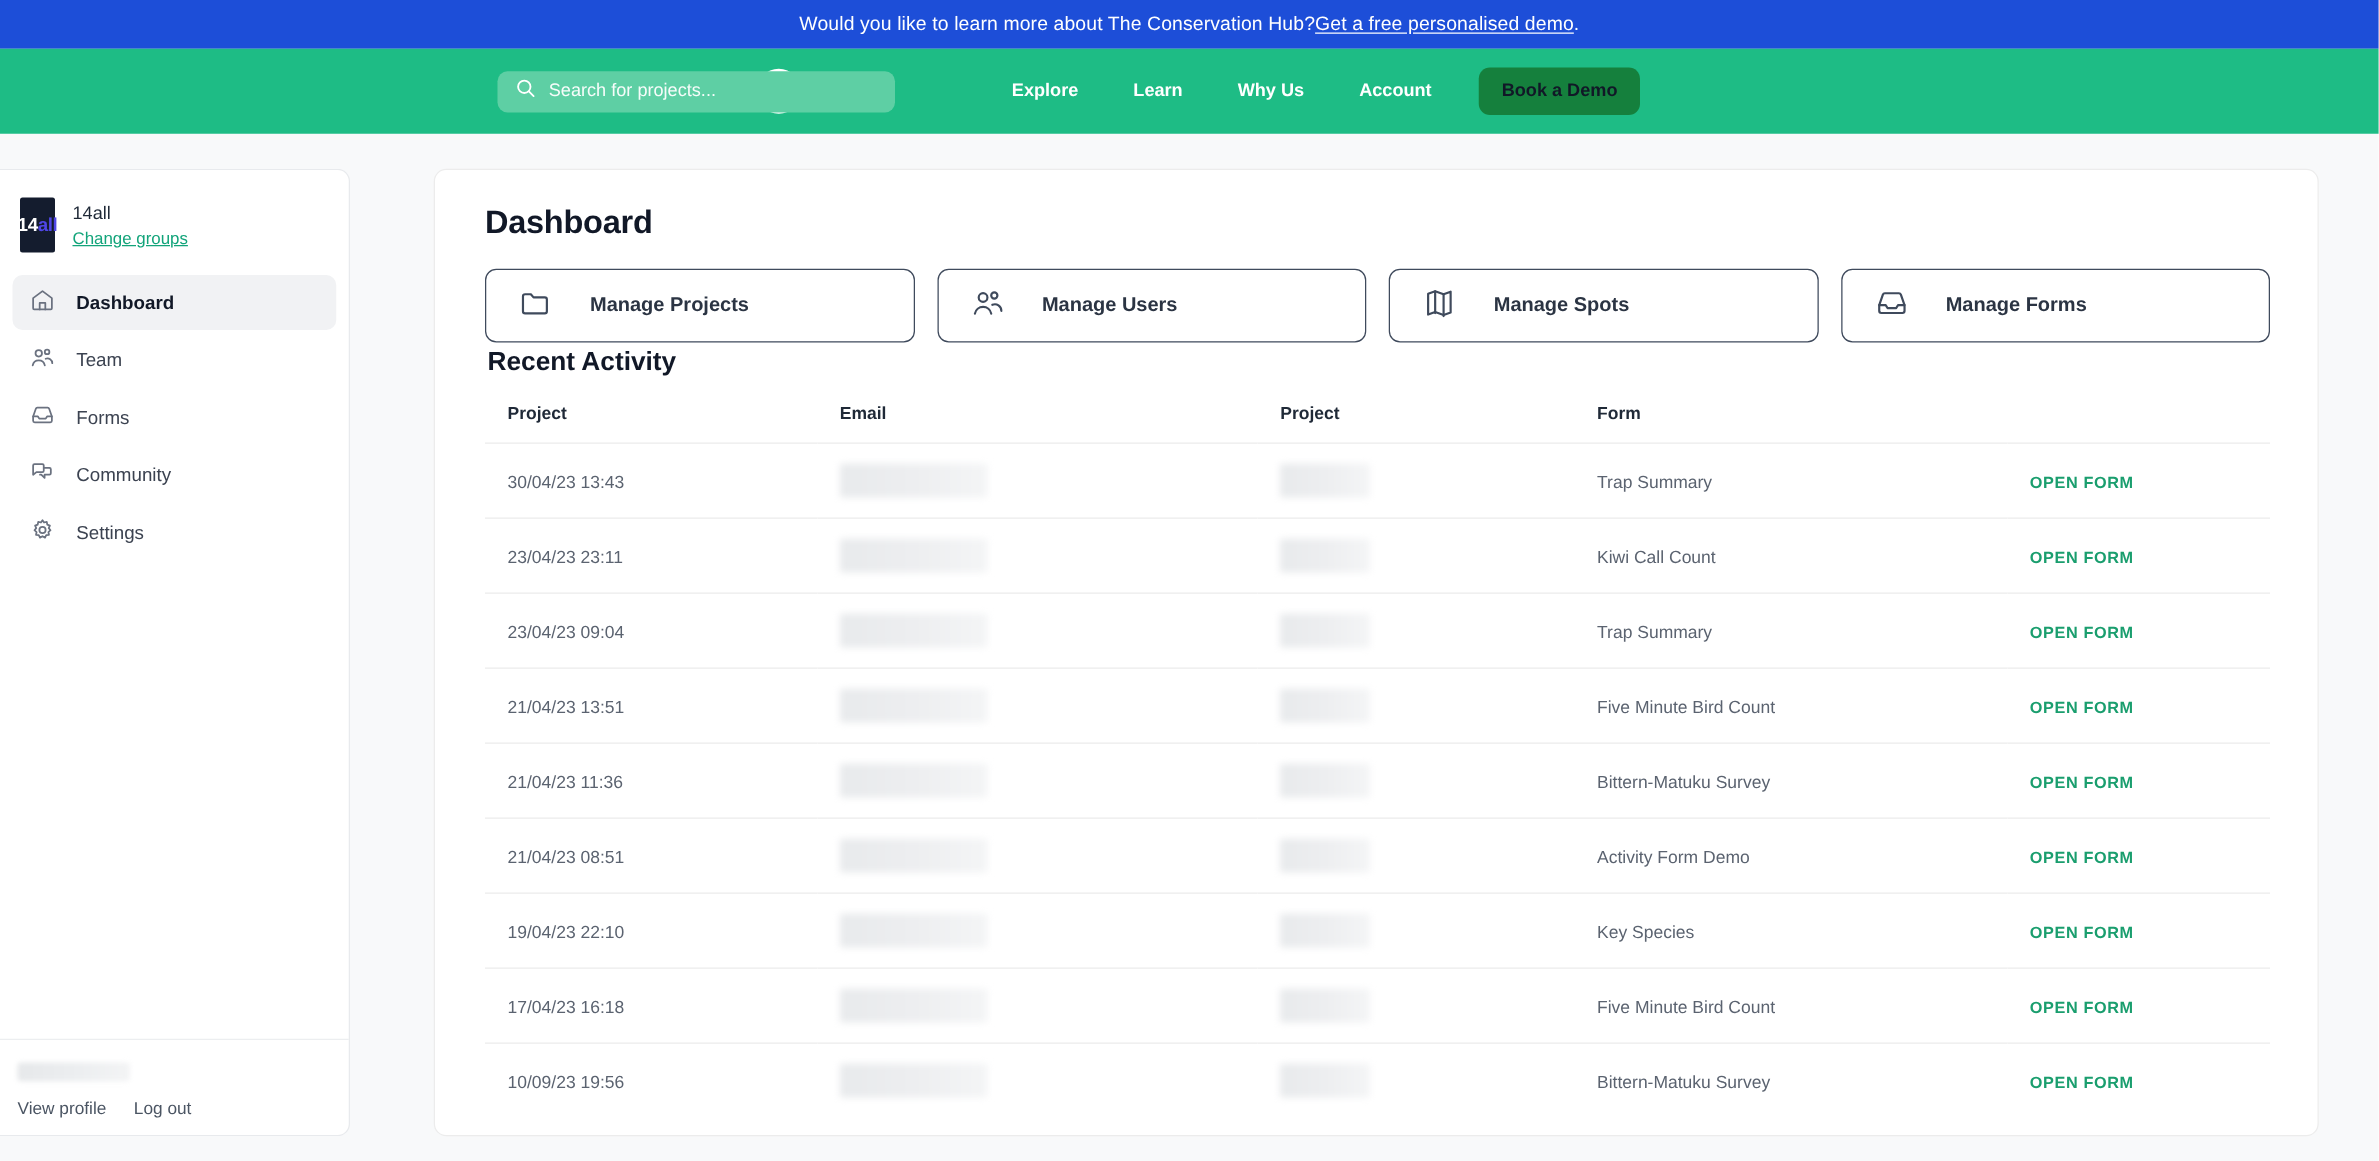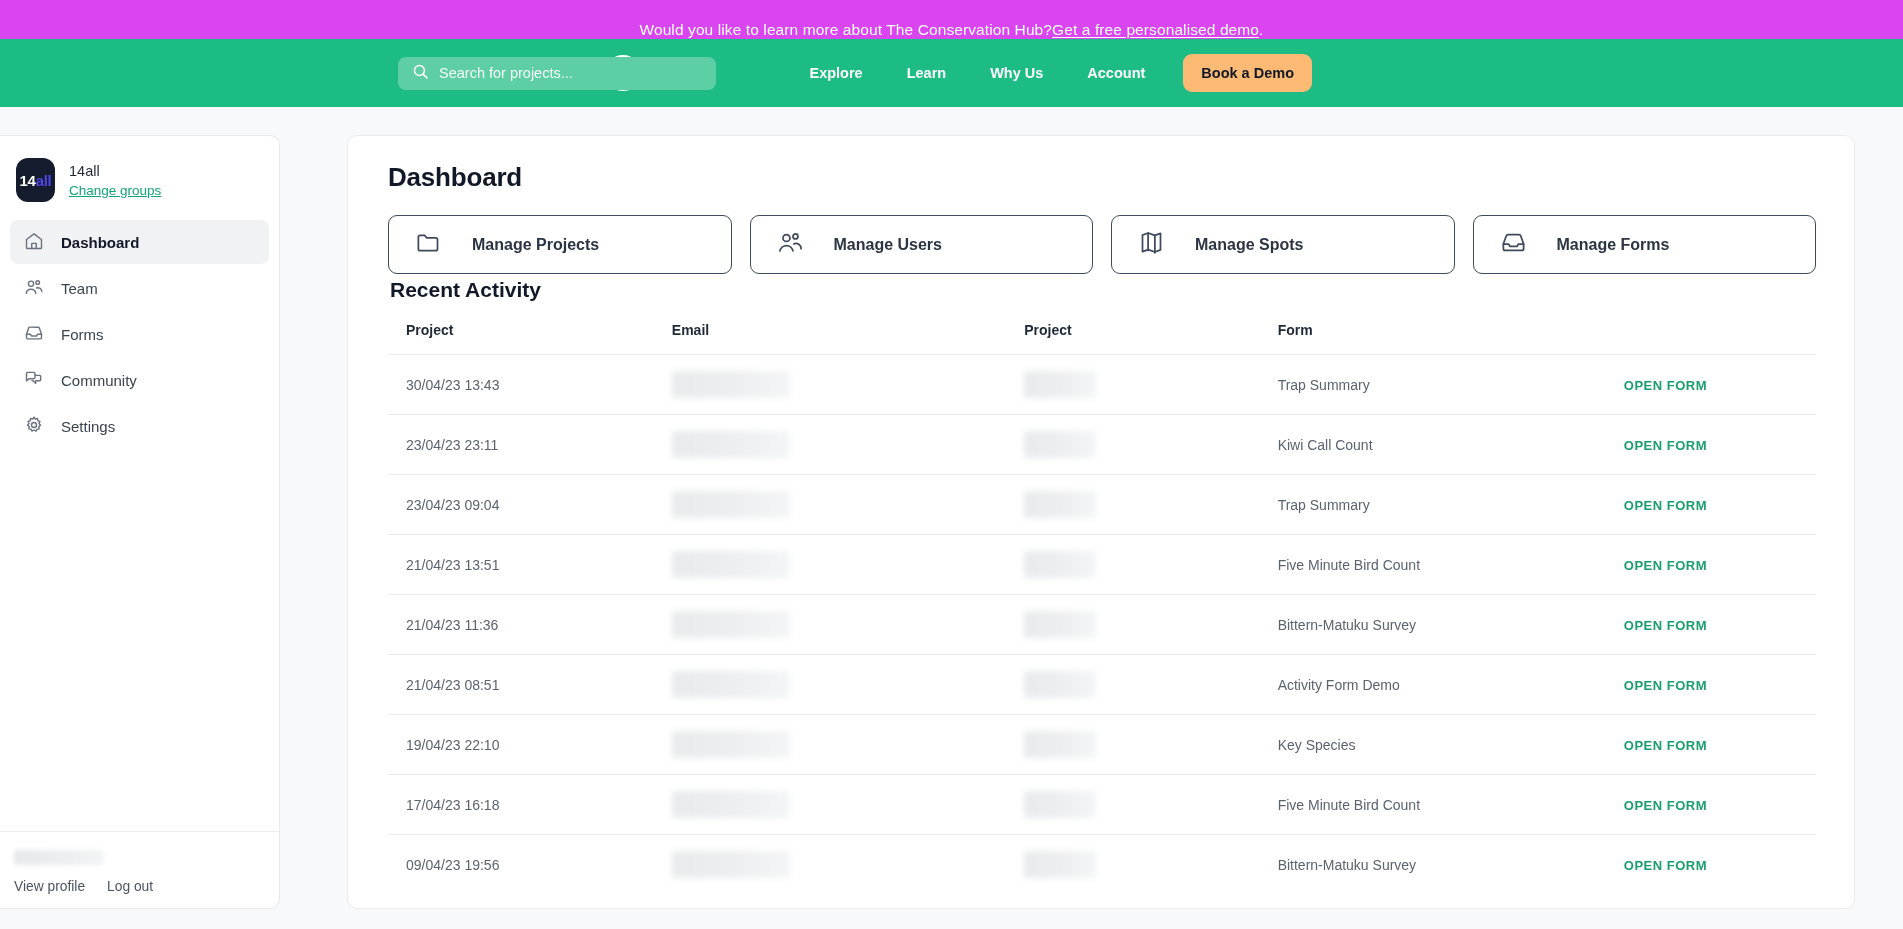--- a/index.html
+++ b/index.html
@@ -7,23 +7,23 @@
   html, body {
     width: 1903px; height: 929px;
     font-family: "Liberation Sans", sans-serif;
     background: #ffffff;
     overflow: hidden;
   }
 
   
   .announce {
     height: 39px;
-    background: #d946ef;
+    background: #1d4ed8;
     color: #ffffff;
-    display: flex; align-items: flex-end; justify-content: center;
+    display: flex; align-items: center; justify-content: center;
     font-size: 15.5px;
     letter-spacing: .1px;
   }
   .announce a {
     color: #ffffff; text-decoration: underline; text-underline-offset: 2px;
   }
 
   
   .topnav {
     height: 68px;
@@ -65,21 +65,21 @@
 
   .nav-right {
     position: absolute; right: 591px;
     display: flex; align-items: center; gap: 0px;
   }
   .nav-link {
     color: #ffffff; font-size: 14.5px; font-weight: 600;
     padding: 0 22px; text-decoration: none; white-space: nowrap;
   }
   .demo-btn {
-    background: #fdba74; color: #111827;
+    background: #15803d; color: #111827;
     font-size: 14.5px; font-weight: 700;
     border-radius: 9px; border: none;
     padding: 11px 18px; margin-left: 16px;
     cursor: pointer; white-space: nowrap;
     font-family: "Liberation Sans", sans-serif;
   }
 
   
   .page {
     display: flex;
@@ -97,21 +97,21 @@
     border-left: none;
     border-radius: 0 10px 10px 0;
     display: flex; flex-direction: column;
     height: 774px;
   }
   .sb-head {
     display: flex; align-items: center; gap: 14px;
     padding: 22px 20px 18px 16px;
   }
   .avatar {
-    width: 39px; height: 44px; border-radius: 12px;
+    width: 28px; height: 44px; border-radius: 2px;
     background: #141c2e; flex: none;
     display: flex; align-items: center; justify-content: center;
     font-size: 15px; font-weight: 800; letter-spacing: -.3px;
   }
   .avatar .a1 { color: #ffffff; }
   .avatar .a2 { color: #4f46e5; }
   .sb-org { font-size: 14.5px; color: #1f2937; line-height: 1.35; }
   .sb-change {
     font-size: 13.5px; color: #12a47a; text-decoration: underline;
     display: block; margin-top: 1px; cursor: pointer;
@@ -477,21 +477,21 @@
             <td class="c-email">
               <div class="blurbox email"></div>
             </td>
             <td class="c-project">
               <div class="blurbox project"></div>
             </td>
             <td class="c-form">Five Minute Bird Count</td>
             <td class="c-action action"><span class="open-form">OPEN FORM</span></td>
           </tr>
           <tr>
-            <td class="c-created">09/04/23 19:56</td>
+            <td class="c-created">10/09/23 19:56</td>
             <td class="c-email">
               <div class="blurbox email"></div>
             </td>
             <td class="c-project">
               <div class="blurbox project"></div>
             </td>
             <td class="c-form">Bittern-Matuku Survey</td>
             <td class="c-action action"><span class="open-form">OPEN FORM</span></td>
           </tr>
         </tbody>

